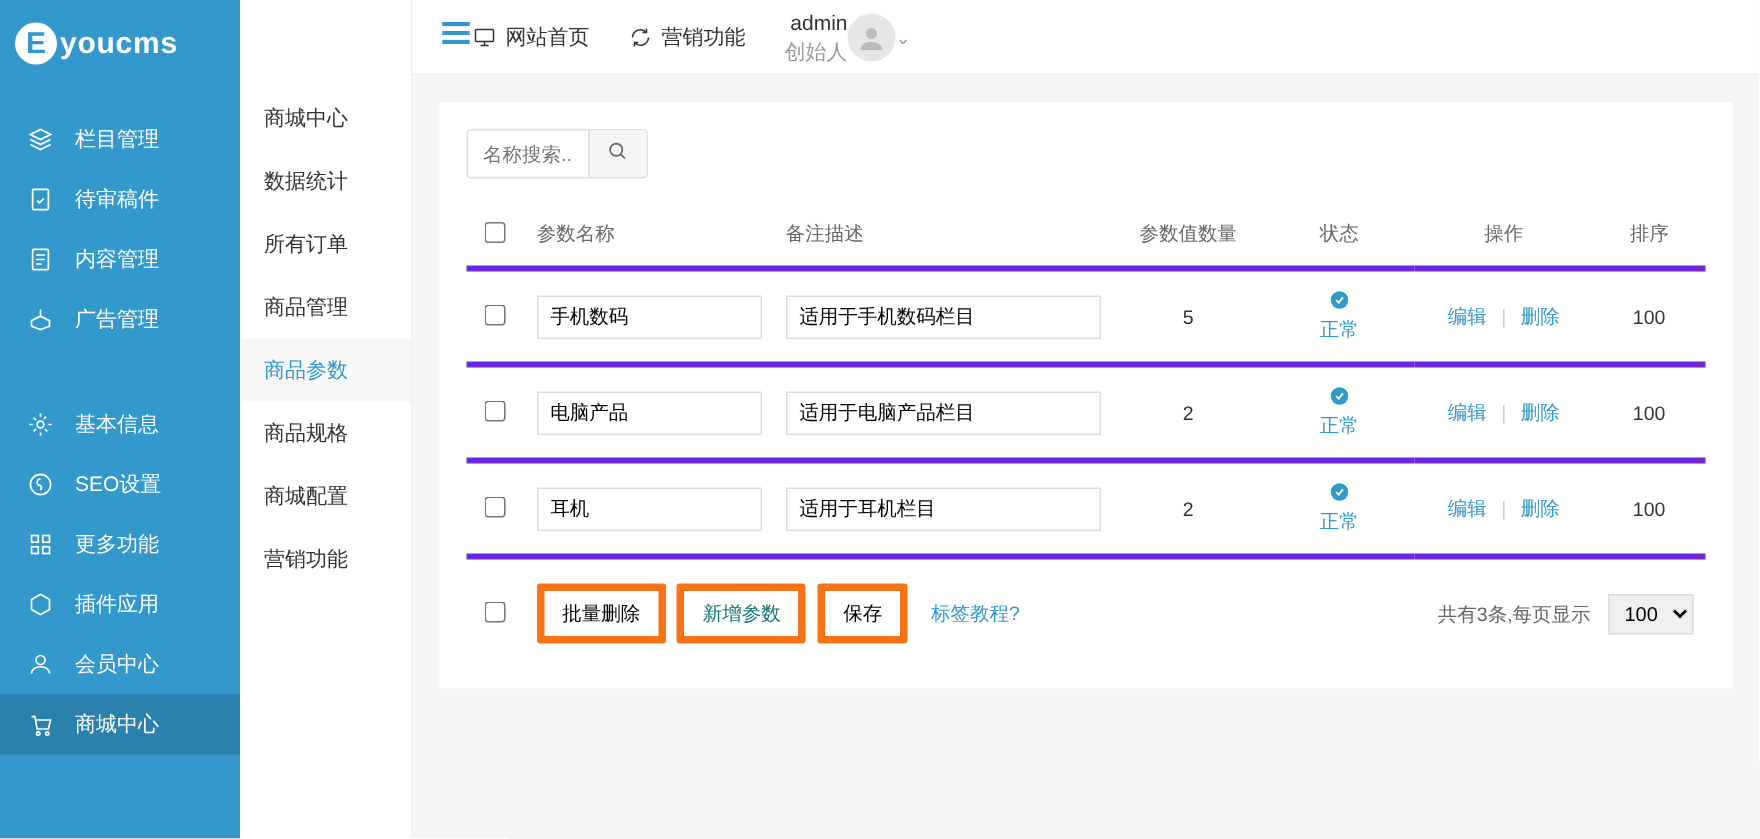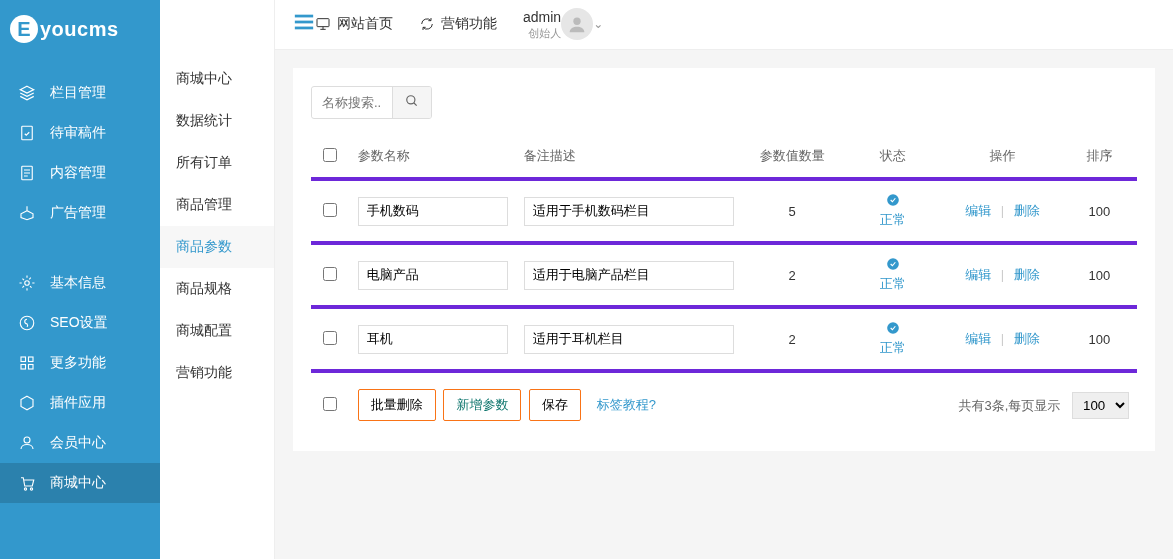--- a/index.html
+++ b/index.html
@@ -31,21 +31,21 @@
     
     .header { height: 50px; background: #fff; display: flex; align-items: center; padding: 0 18px; border-bottom: 1px solid #eee; justify-content: flex-start; }
     .hamburger { color: #3398cc; font-size: 22px; cursor: pointer; }
     .hamburger svg { width: 22px; height: 22px; fill: #3398cc; }
     .header-right { display: flex; align-items: center; gap: 26px; }
     .header-link { display: flex; align-items: center; gap: 6px; font-size: 14px; color: #333; cursor: pointer; }
     .header-link svg { width: 16px; height: 16px; fill: none; stroke: #333; stroke-width: 1.5; }
     .user-block { display: flex; align-items: center; gap: 0; cursor: pointer; }
     .user-text { text-align: right; line-height: 1.3; }
     .user-name { font-size: 14px; color: #333; }
-    .user-role { font-size: 11px; color: #999; }
+    .user-role { font-size: 14px; color: #999; }
     .avatar { width: 32px; height: 32px; background: #e6e6e6; border-radius: 50%; display: flex; align-items: center; justify-content: center; }
     .avatar svg { width: 22px; height: 22px; fill: #bbb; }
     .chevron { color: #999; font-size: 12px; }
     
     
     .content { padding: 18px; }
     .card { background: #fff; padding: 18px; }
     
     .search-bar { margin-bottom: 16px; }
     .search-wrap { display: inline-flex; align-items: center; border: 1px solid #ddd; border-radius: 3px; overflow: hidden; }
@@ -62,21 +62,21 @@
     .txt-input { border: 1px solid #ddd; padding: 6px 8px; font-size: 13px; width: 150px; }
     .txt-input.wide { width: 210px; }
     
     .status-ok { color: #3398cc; display: inline-flex; align-items: center; gap: 4px; flex-direction: column; }
     .status-ok svg { width: 14px; height: 14px; fill: #3398cc; }
     
     .op-link { color: #3398cc; cursor: pointer; }
     .op-sep { color: #ccc; margin: 0 6px; }
     
     .footer-row td { border-bottom: none; padding-top: 16px; }
-    .btn { border: 1px solid #f97316; background: #fff; padding: 6px 12px; font-size: 13px; cursor: pointer; border-radius: 2px; margin-right: 4px; }
+    .btn { border: 5px solid #f97316; background: #fff; padding: 6px 12px; font-size: 13px; cursor: pointer; border-radius: 2px; margin-right: 4px; }
     .btn.danger { color: #0f766e; }
     .tutorial-link { color: #3398cc; cursor: pointer; margin-left: 8px; }
     
     .pagination { text-align: right; font-size: 13px; color: #666; }
     .page-select { border: 1px solid #ddd; padding: 4px 6px; margin-left: 8px; }
   </style>
 </head>
 <body>
 
 <div class="layout">

